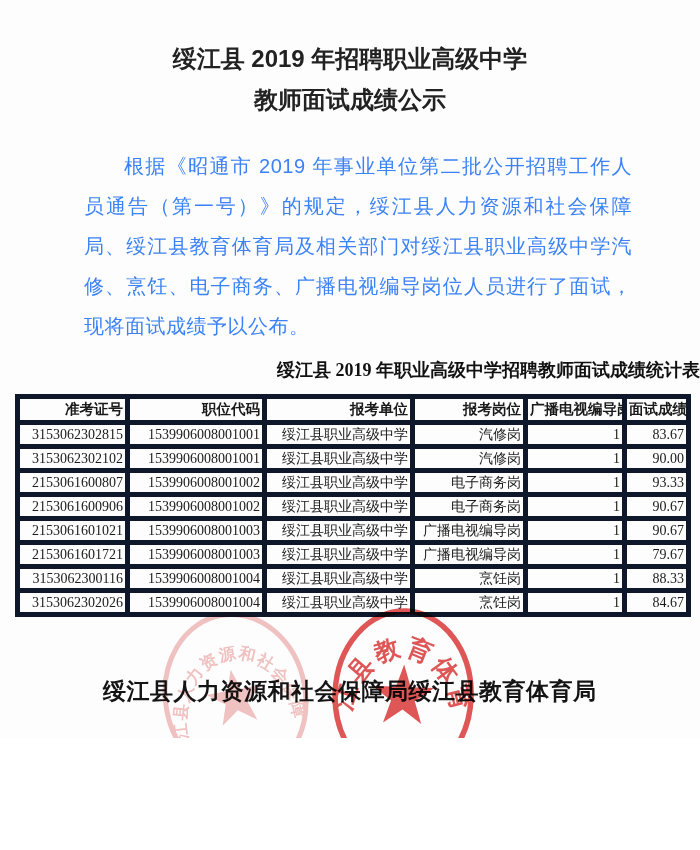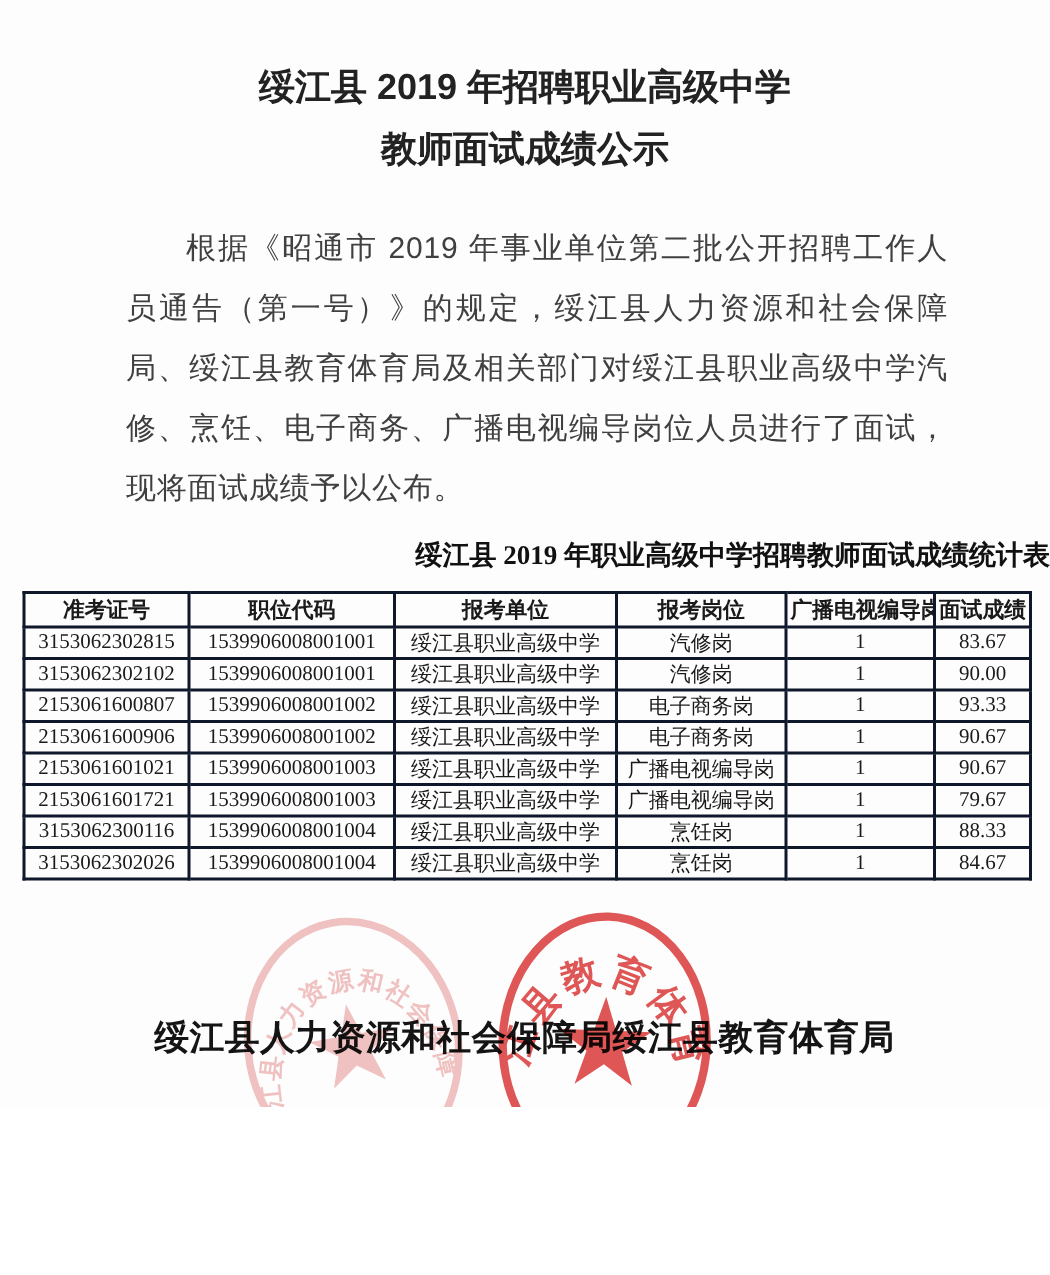--- a/index.html
+++ b/index.html
@@ -10,35 +10,35 @@
     color:#1f1f1f;
   }
   .doc-title {
     position:absolute; top:38px; left:0; width:100%;
     text-align:center; font-weight:bold; font-size:24px; line-height:41px;
     color:#222;
   }
   .body-text {
     position:absolute; top:146px; left:84px; width:548px;
     font-size:20px; line-height:40px; text-align:justify;
-    text-indent:2em; color:#404040; letter-spacing:0.5px;
+    text-indent:2em; color:#3b82f6; letter-spacing:0.5px;
   }
   .table-title {
     position:absolute; top:358px; left:0; width:100%;
     text-align:right; font-weight:bold; font-size:18px; color:#111;
     font-family:"Liberation Serif","DejaVu Serif",serif;
   }
   table.score-table {
     position:absolute; top:394px; left:15px; width:671px;
     border-collapse:collapse; table-layout:fixed;
     font-family:"Liberation Serif","DejaVu Serif",serif;
     font-size:14px; color:#1a1a1a;
   }
   .score-table th, .score-table td {
-    border:2px solid #0f172a; text-align:center; vertical-align:middle;
+    border:5px solid #0f172a; text-align:right; vertical-align:middle;
     padding:0 2px; overflow:hidden; white-space:nowrap;
   }
   .score-table th { height:21px; font-weight:bold; font-size:14.5px; }
   .score-table td { height:19px; font-weight:normal; }
   .signature {
     position:absolute; top:676px; left:103px;
     font-size:23px; font-weight:bold; color:#141414; letter-spacing:0.5px;
     z-index:1;
   }
   .date-line {

